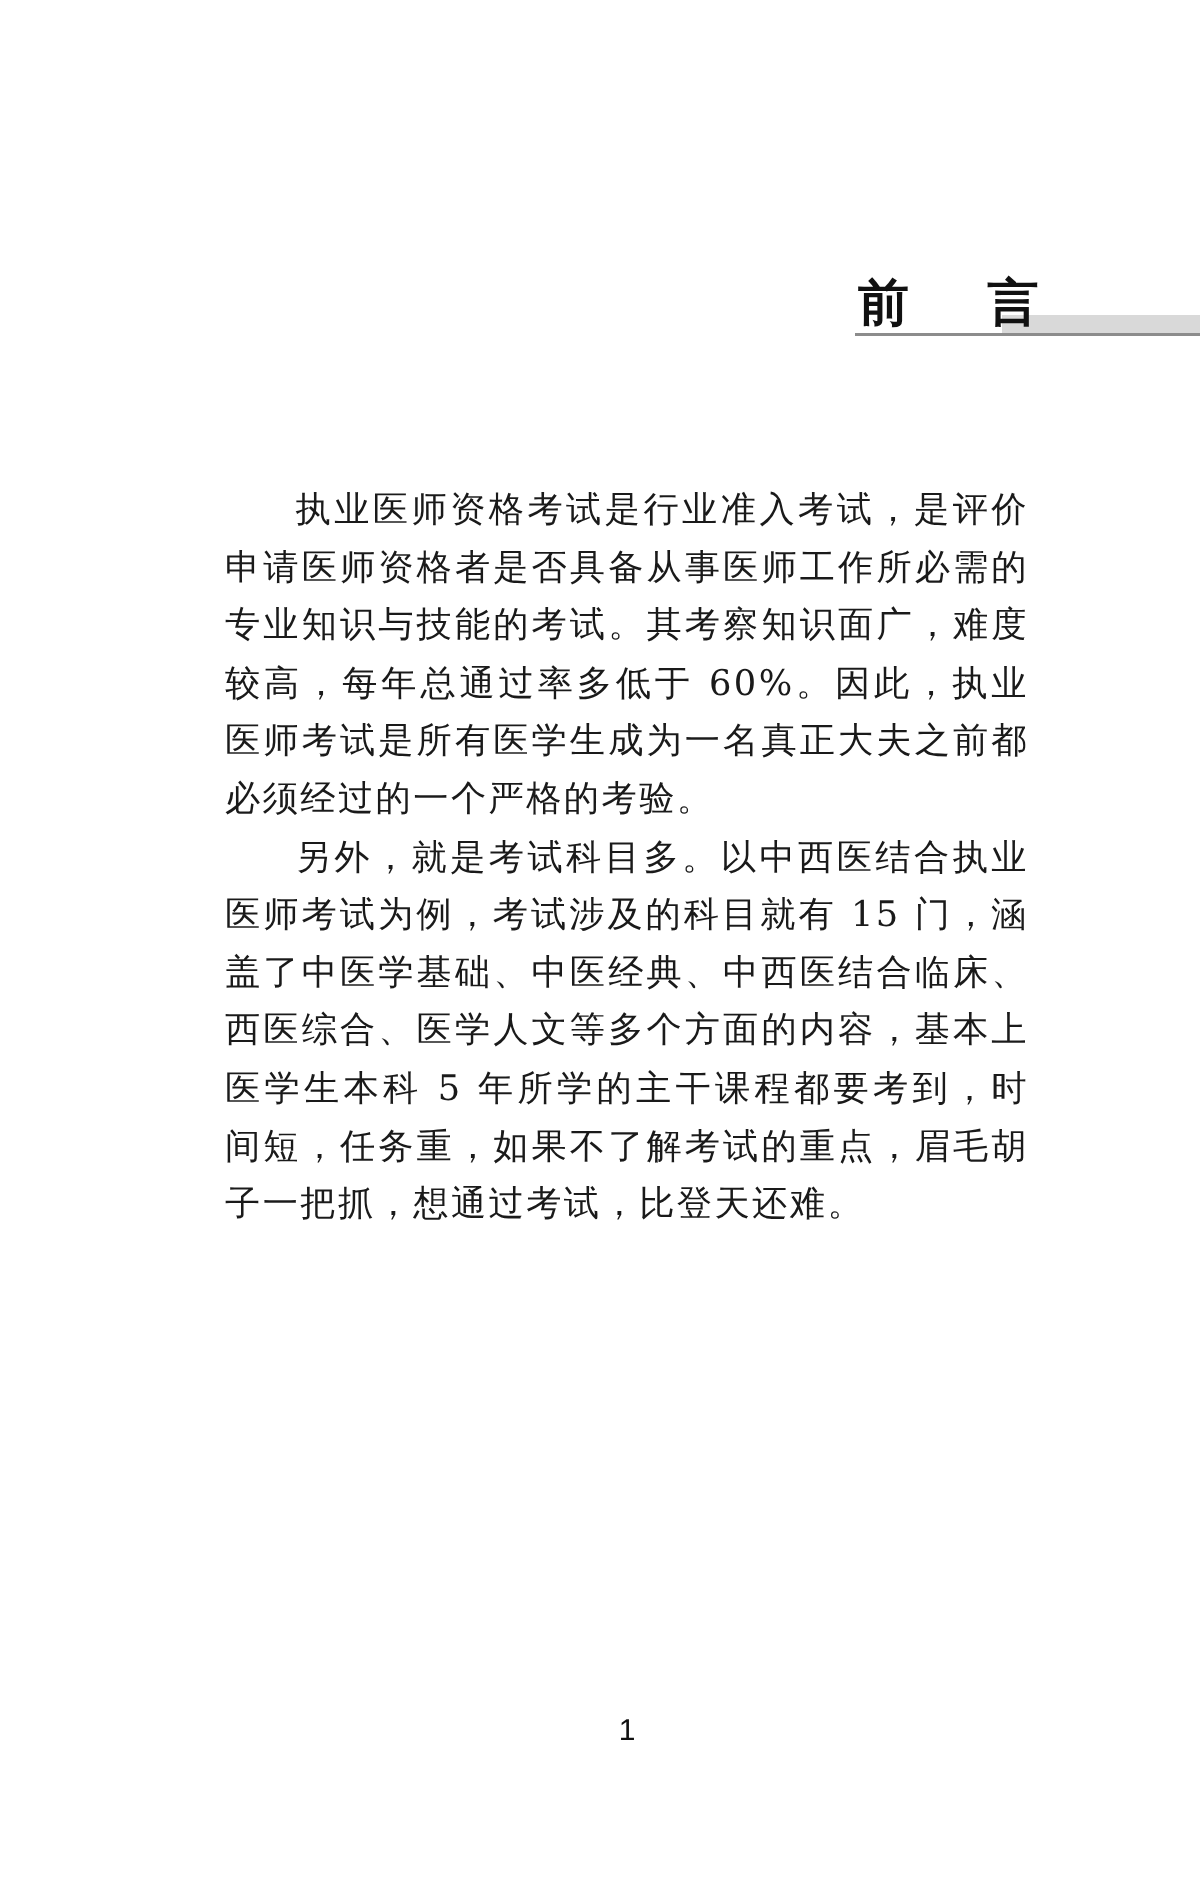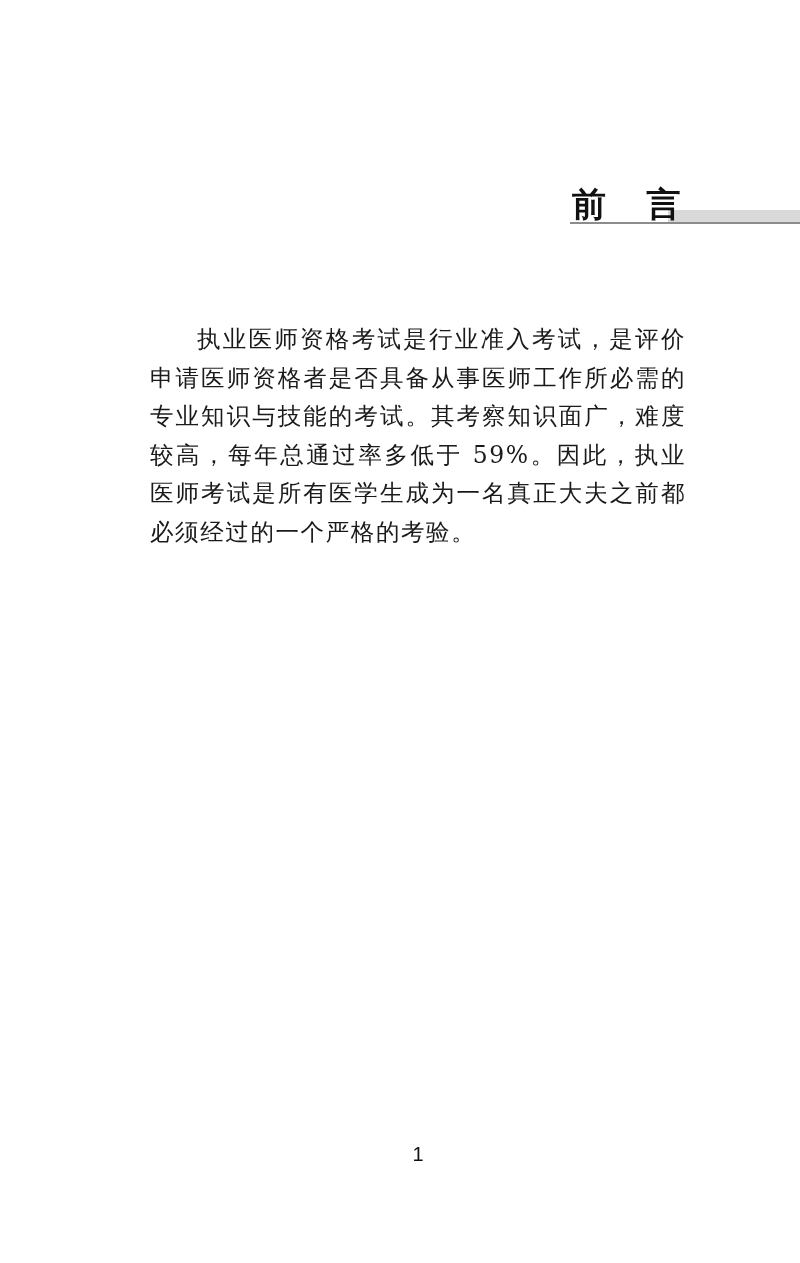--- a/index.html
+++ b/index.html
@@ -1,34 +1,35 @@
 <!DOCTYPE html>
 <html><head>
 <meta charset="utf-8">
 <style>
   html, body { margin: 0; padding: 0; background: #ffffff; }
   body { width: 800px; height: 1263px; position: relative; overflow: hidden;
          font-family: "DejaVu Serif", "Liberation Serif", serif; color: #1a1a1a; }
   .heading-wrap { position: absolute; left: 570px; top: 186px; width: 230px; height: 40px; }
-  .heading { position: absolute; left: 2px; top: 0; font-family: Liberation Serif, serif;
+  .heading { position: absolute; left: 2px; top: 0; font-family: Liberation Mono, monospace;
              font-weight: bold; font-size: 34px; letter-spacing: 16px; line-height: 38px; color: #111; }
   .heading-bar { position: absolute; left: 98px; top: 24px; right: 0; height: 13px; background: #d9d9d9; }
   .heading-rule { position: absolute; left: 0; right: 0; top: 36px; height: 2px; background: #8c8c8c; }
   .body-text { position: absolute; left: 150px; top: 320px; width: 536px; }
   .para { margin: 0; font-size: 23.5px; line-height: 38.6px; text-indent: 2em;
           text-align: justify; letter-spacing: 1.6px; }
   .page-number { position: absolute; left: 0; width: 836px; top: 1143px; text-align: center;
                  font-family: "Liberation Sans", "DejaVu Sans", sans-serif; font-size: 20px; color: #111; }
 </style>
 </head>
 <body>
 
 <div class="heading-wrap">
   <div class="heading-bar"></div>
   <div class="heading-rule"></div>
   <div class="heading">前 言</div>
 </div>
 
 <div class="body-text">
-  <p class="para">执业医师资格考试是行业准入考试，是评价申请医师资格者是否具备从事医师工作所必需的专业知识与技能的考试。其考察知识面广，难度较高，每年总通过率多低于 59%。因此，执业医师考试是所有医学生成为一名真正大夫之前都必须经过的一个严格的考验。</p>
+  <p class="para">执业医师资格考试是行业准入考试，是评价申请医师资格者是否具备从事医师工作所必需的专业知识与技能的考试。其考察知识面广，难度较高，每年总通过率多低于 60%。因此，执业医师考试是所有医学生成为一名真正大夫之前都必须经过的一个严格的考验。</p>
+  <p class="para">另外，就是考试科目多。以中西医结合执业医师考试为例，考试涉及的科目就有 15 门，涵盖了中医学基础、中医经典、中西医结合临床、西医综合、医学人文等多个方面的内容，基本上医学生本科 5 年所学的主干课程都要考到，时间短，任务重，如果不了解考试的重点，眉毛胡子一把抓，想通过考试，比登天还难。</p>
 </div>
 
 <div class="page-number">1</div>
 
 </body></html>

